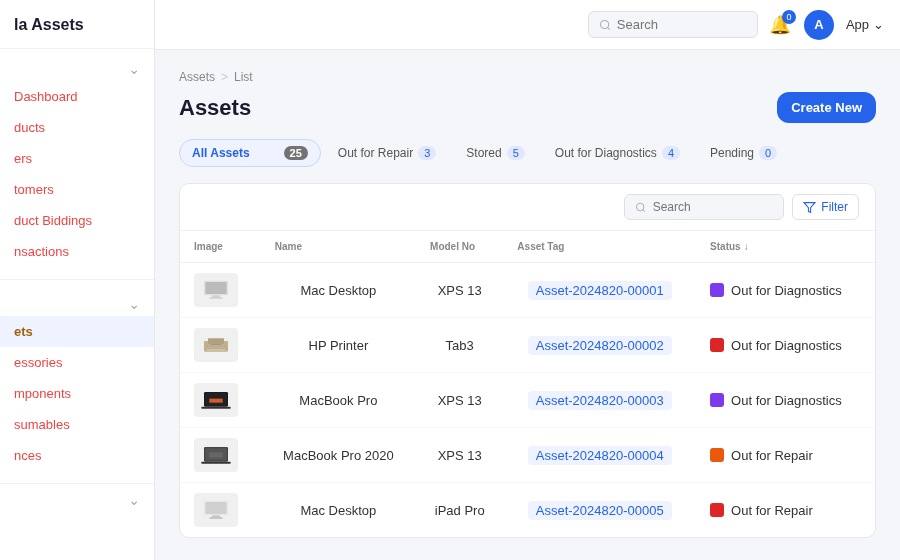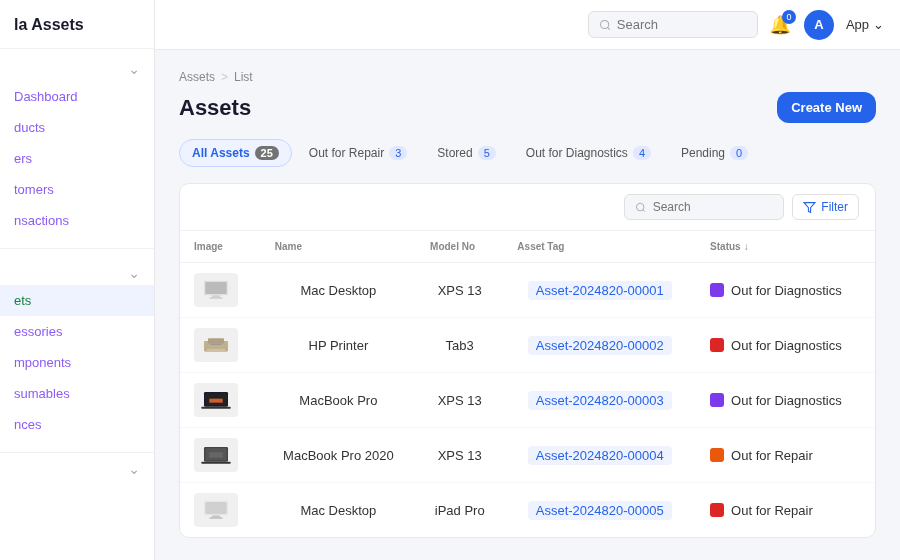--- a/index.html
+++ b/index.html
@@ -2,22 +2,22 @@
 <html><head>
   <meta charset="utf-8">
   <style>
     * { box-sizing: border-box; margin: 0; padding: 0; }
     body { font-family: -apple-system, BlinkMacSystemFont, 'Segoe UI', sans-serif; font-size: 14px; background: #f5f6fa; color: #333; display: flex; height: 560px; overflow: hidden; }
 
     
     .sidebar { width: 155px; background: #fff; border-right: 1px solid #e8e8e8; display: flex; flex-direction: column; padding: 0; flex-shrink: 0; }
     .sidebar-brand { padding: 16px 14px 14px; font-weight: 700; font-size: 16px; color: #1a1a2e; border-bottom: 1px solid #f0f0f0; }
     .sidebar-section { padding: 8px 0; }
-    .sidebar-item { padding: 8px 14px; font-size: 13px; color: #8b5cf6; cursor: pointer; }
-    .sidebar-item.active { color: #15803d; font-weight: 400; background: #eff3ff; }
+    .sidebar-item { padding: 8px 14px; font-size: 13px; color: #ef4444; cursor: pointer; }
+    .sidebar-item.active { color: #a16207; font-weight: 700; background: #eff3ff; }
     .sidebar-collapse-btn { display: flex; align-items: center; justify-content: flex-end; padding: 4px 14px; cursor: pointer; color: #aaa; }
     .sidebar-divider { border: none; border-top: 1px solid #f0f0f0; margin: 4px 0; }
 
     
     .main { flex: 1; display: flex; flex-direction: column; overflow: hidden; }
 
     
     .topbar { height: 50px; background: #fff; border-bottom: 1px solid #e8e8e8; display: flex; align-items: center; justify-content: flex-end; padding: 0 16px; gap: 12px; flex-shrink: 0; }
     .topbar-search { display: flex; align-items: center; background: #f5f6fa; border: 1px solid #e0e0e0; border-radius: 6px; padding: 5px 10px; gap: 6px; width: 170px; }
     .topbar-search input { border: none; background: transparent; outline: none; font-size: 13px; color: #555; width: 100%; }
@@ -37,21 +37,21 @@
     
     .page-header { display: flex; align-items: center; justify-content: space-between; margin-bottom: 16px; }
     .page-title { font-size: 22px; font-weight: 700; color: #1a1a2e; }
     .btn-create { background: #2563eb; color: #fff; border: none; border-radius: 12px; padding: 8px 14px; font-size: 13px; font-weight: 600; cursor: pointer; }
 
     
     .tabs { display: flex; gap: 4px; margin-bottom: 16px; flex-wrap: wrap; }
     .tab { padding: 6px 12px; border-radius: 20px; font-size: 12px; cursor: pointer; border: 1px solid transparent; color: #555; background: transparent; display: flex; align-items: center; gap: 5px; }
     .tab.active { background: #eff3ff; border-color: #c7d7ff; color: #2563eb; font-weight: 600; text-align: center; }
     .tab-count { font-size: 11px; background: #e0e7ff; color: #2563eb; border-radius: 10px; padding: 1px 6px; }
-    .tab.active .tab-count { background: #737373; color: #fff; }
+    .tab.active .tab-count { background: #737373; color: #fff; margin-left: 29px; }
 
     
     .table-area { background: #fff; border-radius: 10px; border: 1px solid #e8e8e8; overflow: hidden; }
     .table-toolbar { display: flex; align-items: center; justify-content: flex-end; padding: 10px 16px; border-bottom: 1px solid #f0f0f0; gap: 8px; }
     .table-search { display: flex; align-items: center; background: #f5f6fa; border: 1px solid #e0e0e0; border-radius: 6px; padding: 5px 10px; gap: 6px; width: 160px; }
     .table-search input { border: none; background: transparent; outline: none; font-size: 12px; width: 100%; }
     .filter-btn { display: flex; align-items: center; gap: 5px; font-size: 12px; color: #2563eb; border: 1px solid #e0e0e0; border-radius: 6px; padding: 5px 10px; cursor: pointer; background: #fff; }
 
     table { width: 100%; border-collapse: collapse; }
     thead tr { border-bottom: 1px solid #f0f0f0; }
@@ -78,20 +78,21 @@
 
 <div class="sidebar">
   <div class="sidebar-brand">la Assets</div>
 
   <div class="sidebar-section">
     <div class="sidebar-collapse-btn">⌄</div>
     <div class="sidebar-item">Dashboard</div>
     <div class="sidebar-item">ducts</div>
     <div class="sidebar-item">ers</div>
     <div class="sidebar-item">tomers</div>
+    <div class="sidebar-item">duct Biddings</div>
     <div class="sidebar-item">nsactions</div>
   </div>
 
   <hr class="sidebar-divider">
 
   <div class="sidebar-section">
     <div class="sidebar-collapse-btn">⌄</div>
     <div class="sidebar-item active">ets</div>
     <div class="sidebar-item">essories</div>
     <div class="sidebar-item">mponents</div>

